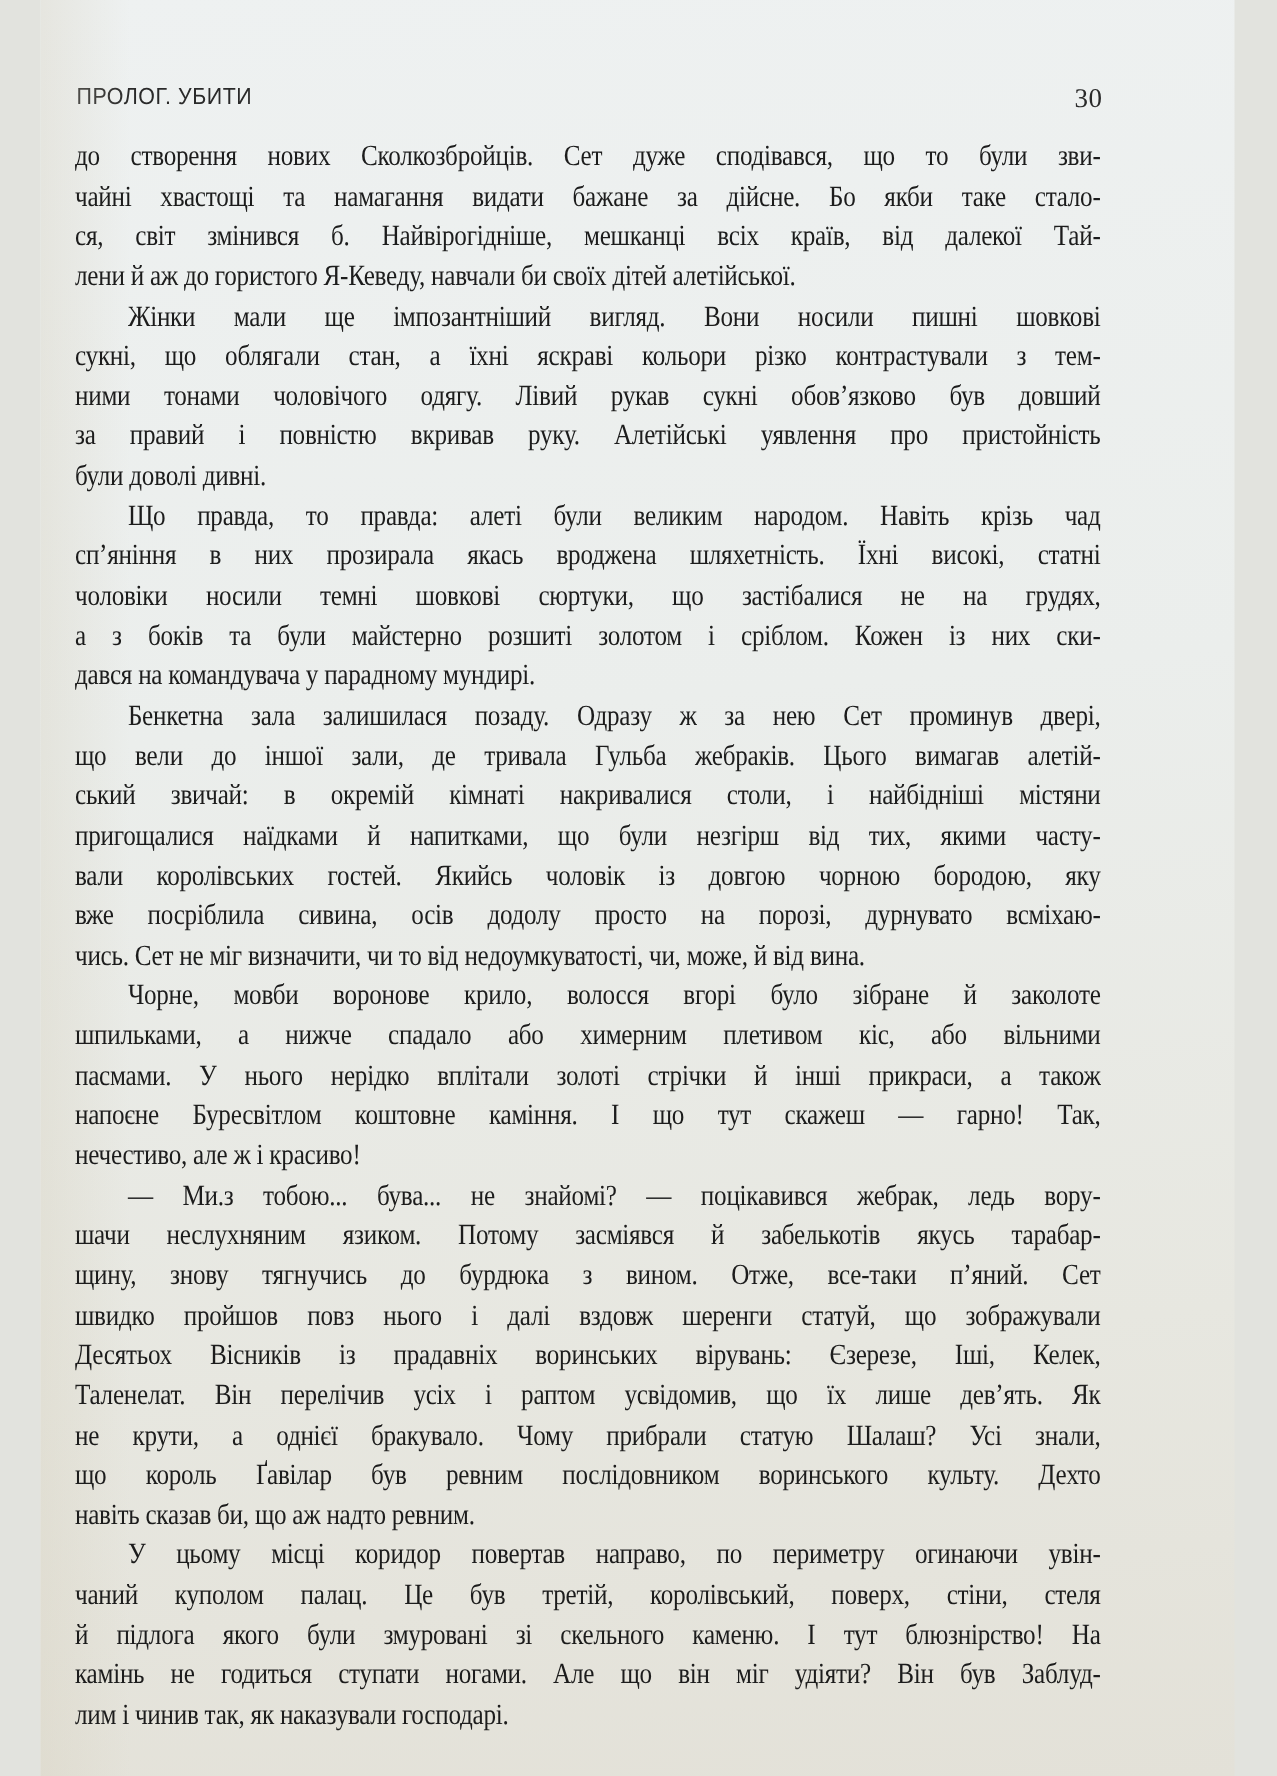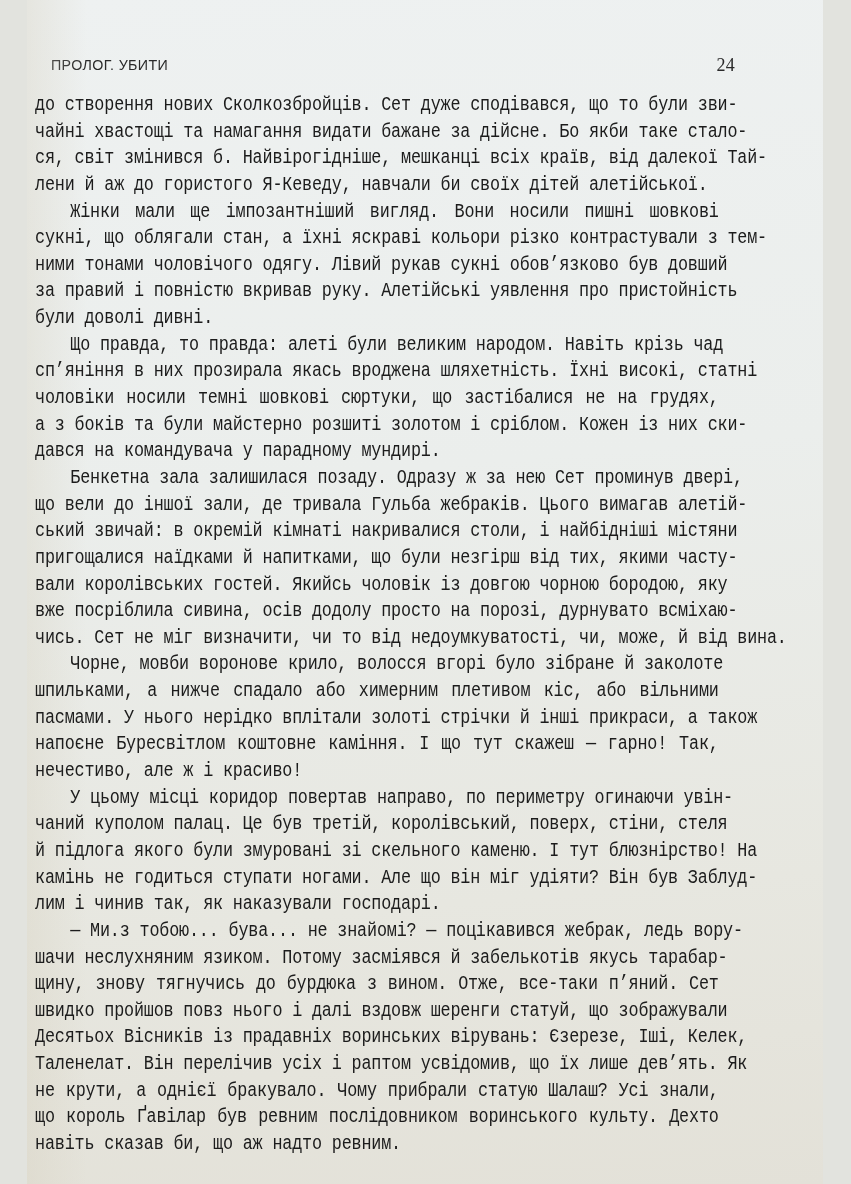--- a/index.html
+++ b/index.html
@@ -48,24 +48,24 @@
     transform-origin: left center;
   }
   .running-head .folio {
     position: absolute;
     right: 0;
     top: -1px;
     font-size: 18px;
   }
   .text {
     position: absolute;
-    left: 8px;
+    left: 23px;
     top: 92px;
     width: 684px;
-    font-family: Liberation Mono, monospace;
+    font-family: Liberation Serif, serif;
     color: #1c1c1c;
     z-index: 2;
   }
   .line {
     height: 26.65px;
     line-height: 26.65px;
     font-size: 19.5px;
     white-space: nowrap;
     text-align: justify;
     text-align-last: justify;
@@ -80,21 +80,21 @@
   .line.indent {
     text-indent: 41px;
   }
 </style>
 </head>
 <body>
 
 <div class="page">
   <div class="running-head">
     <span class="title">ПРОЛОГ. УБИТИ</span>
-    <span class="folio">24</span>
+    <span class="folio">30</span>
   </div>
 
   <div class="text" id="text">
       <div class="paragraph">
         <div class="line">до створення нових Сколкозбройців. Сет дуже сподівався, що то були зви-</div>
         <div class="line">чайні хвастощі та намагання видати бажане за дійсне. Бо якби таке стало-</div>
         <div class="line">ся, світ змінився б. Найвірогідніше, мешканці всіх країв, від далекої Тай-</div>
         <div class="line last">лени й аж до гористого Я-Кеведу, навчали би своїх дітей алетійської.</div>
       </div>
       <div class="paragraph">
@@ -121,31 +121,31 @@
         <div class="line last">чись. Сет не міг визначити, чи то від недоумкуватості, чи, може, й від вина.</div>
       </div>
       <div class="paragraph">
         <div class="line indent">Чорне, мовби воронове крило, волосся вгорі було зібране й заколоте</div>
         <div class="line">шпильками, а нижче спадало або химерним плетивом кіс, або вільними</div>
         <div class="line">пасмами. У нього нерідко вплітали золоті стрічки й інші прикраси, а також</div>
         <div class="line">напоєне Буресвітлом коштовне каміння. І що тут скажеш — гарно! Так,</div>
         <div class="line last">нечестиво, але ж і красиво!</div>
       </div>
       <div class="paragraph">
-        <div class="line indent">У цьому місці коридор повертав направо, по периметру огинаючи увін-</div>
-        <div class="line">чаний куполом палац. Це був третій, королівський, поверх, стіни, стеля</div>
-        <div class="line">й підлога якого були змуровані зі скельного каменю. І тут блюзнірство! На</div>
-        <div class="line">камінь не годиться ступати ногами. Але що він міг удіяти? Він був Заблуд-</div>
-        <div class="line last">лим і чинив так, як наказували господарі.</div>
-      </div>
-      <div class="paragraph">
         <div class="line indent">— Ми.з тобою... бува... не знайомі? — поцікавився жебрак, ледь вору-</div>
         <div class="line">шачи неслухняним язиком. Потому засміявся й забелькотів якусь тарабар-</div>
         <div class="line">щину, знову тягнучись до бурдюка з вином. Отже, все-таки п’яний. Сет</div>
         <div class="line">швидко пройшов повз нього і далі вздовж шеренги статуй, що зображували</div>
         <div class="line">Десятьох Вісників із прадавніх воринських вірувань: Єзерезе, Іші, Келек,</div>
         <div class="line">Таленелат. Він перелічив усіх і раптом усвідомив, що їх лише дев’ять. Як</div>
         <div class="line">не крути, а однієї бракувало. Чому прибрали статую Шалаш? Усі знали,</div>
         <div class="line">що король Ґавілар був ревним послідовником воринського культу. Дехто</div>
         <div class="line last">навіть сказав би, що аж надто ревним.</div>
       </div>
+      <div class="paragraph">
+        <div class="line indent">У цьому місці коридор повертав направо, по периметру огинаючи увін-</div>
+        <div class="line">чаний куполом палац. Це був третій, королівський, поверх, стіни, стеля</div>
+        <div class="line">й підлога якого були змуровані зі скельного каменю. І тут блюзнірство! На</div>
+        <div class="line">камінь не годиться ступати ногами. Але що він міг удіяти? Він був Заблуд-</div>
+        <div class="line last">лим і чинив так, як наказували господарі.</div>
+      </div>
     </div>
 </div>
 
 </body></html>

